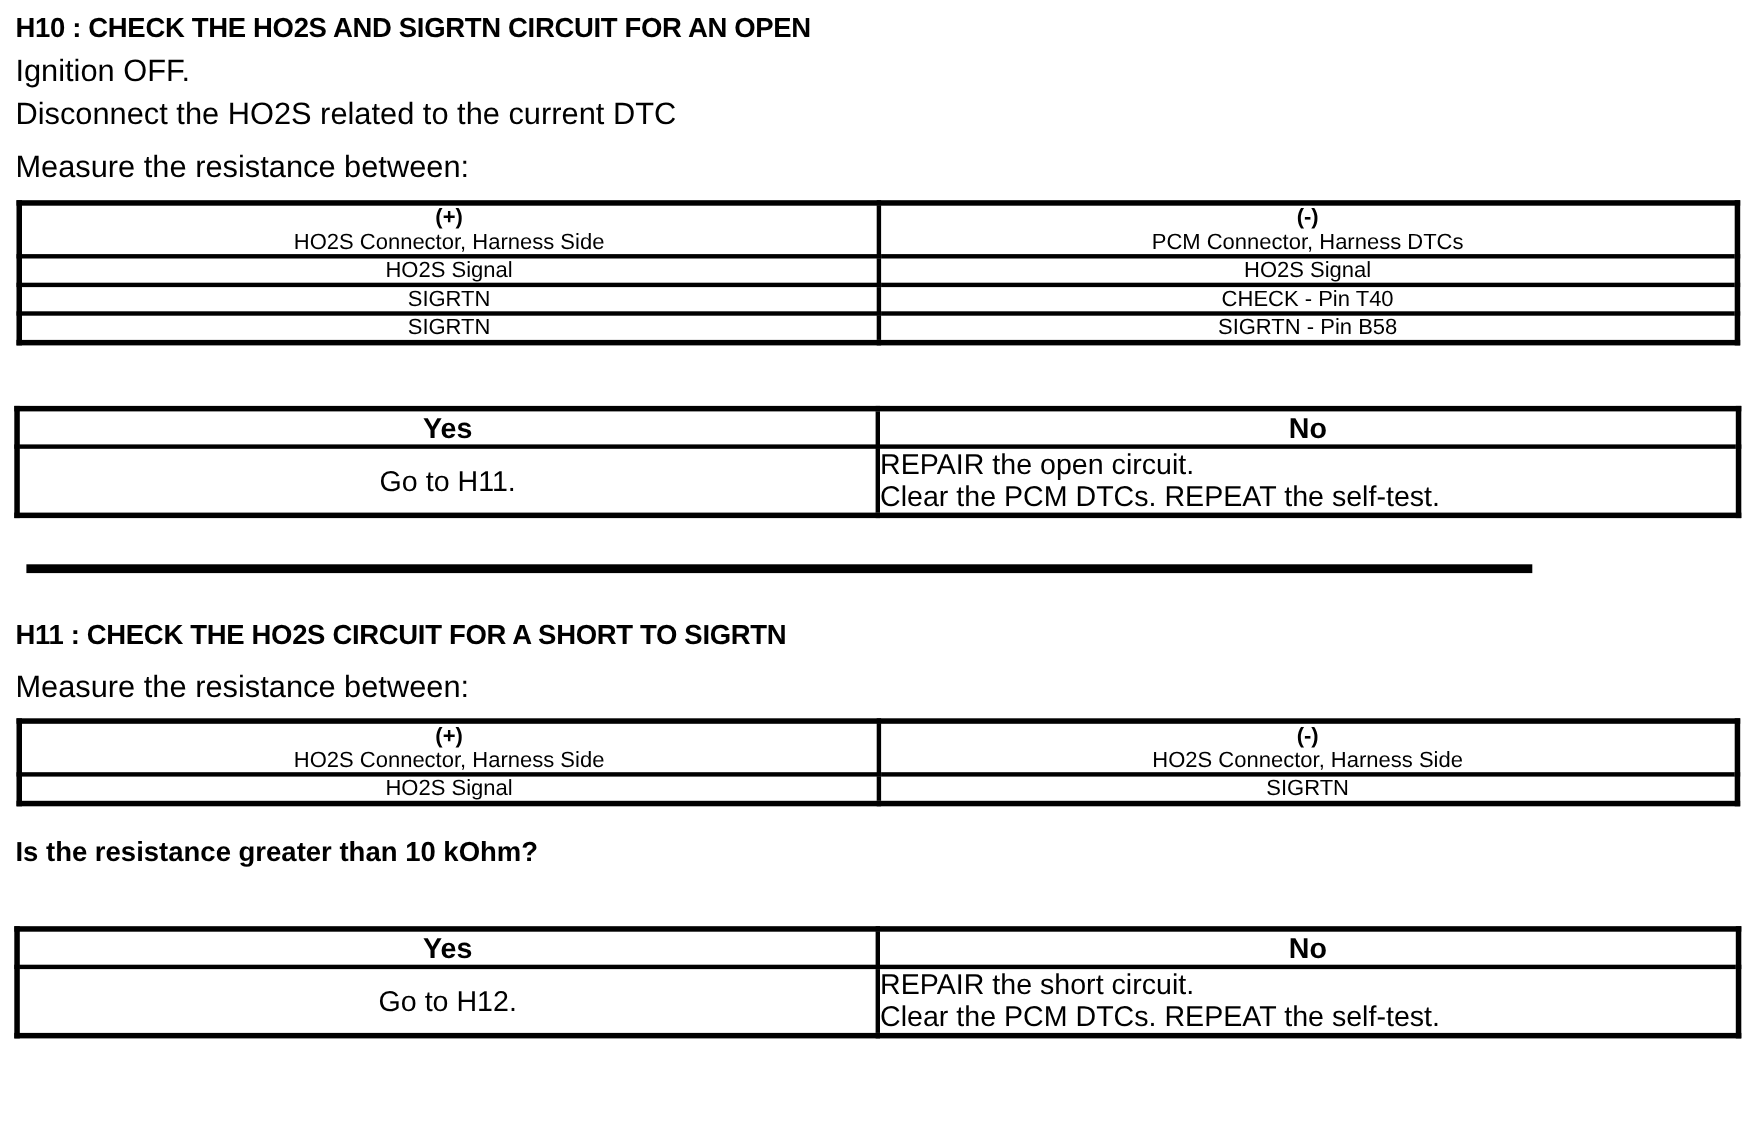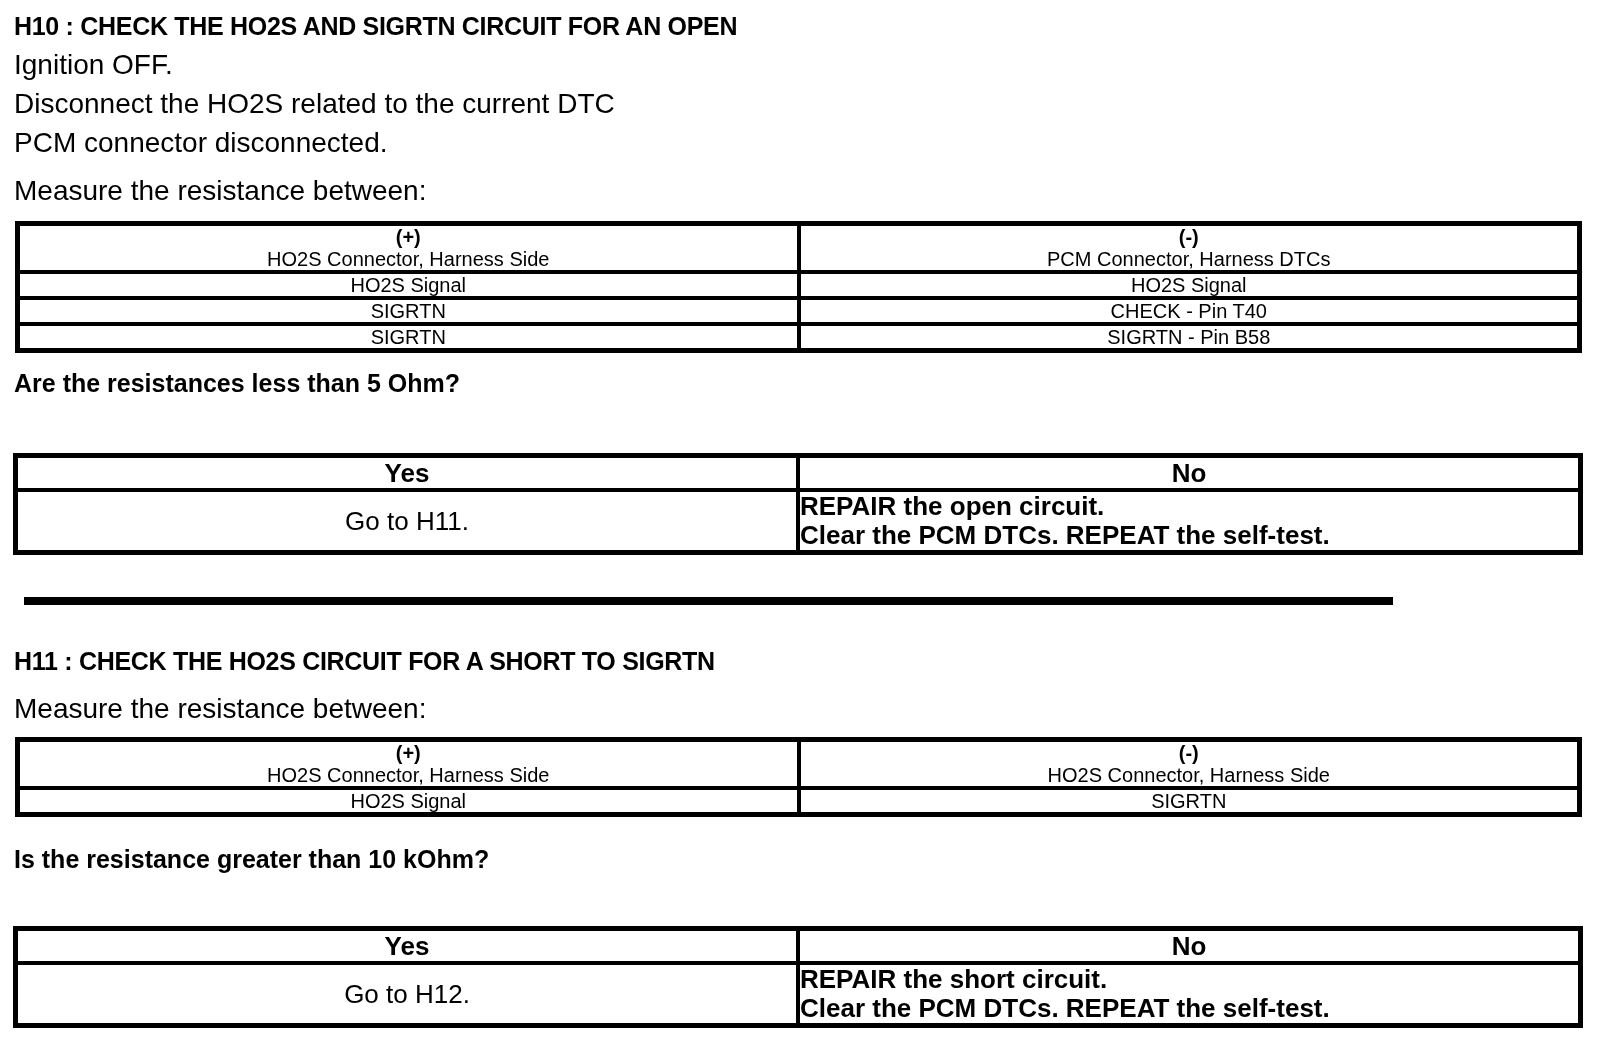--- a/index.html
+++ b/index.html
@@ -92,40 +92,38 @@
   }
   td.yes-cell {
     text-align: center;
     vertical-align: middle;
     height: 58px;
   }
   td.no-cell {
     text-align: left;
     vertical-align: top;
     padding-left: 3px;
-    font-weight: bold;
   }
 
   .divider {
     height: 8px;
     background: #000000;
     margin: 42px 7px 0 24px;
   }
 </style>
 </head>
 <body>
 
 <div class="doc">
 
   <div>
     <div class="section-title title-h10">H10 : CHECK THE HO2S AND SIGRTN CIRCUIT FOR AN OPEN</div>
 
     <div class="step first-step">Ignition OFF.</div>
     <div class="step">Disconnect the HO2S related to the current DTC</div>
-    <div class="step">PCM connector disconnected.</div>
 
     <div class="measure-intro">Measure the resistance between:</div>
 
     <table class="meas">
       <thead>
         <tr>
           <th>
             <div class="polarity-sign">(+)</div>
             <div>HO2S Connector, Harness Side</div>
           </th>
@@ -144,21 +142,20 @@
           <td>SIGRTN</td>
           <td>CHECK - Pin T40</td>
         </tr>
         <tr>
           <td>SIGRTN</td>
           <td>SIGRTN - Pin B58</td>
         </tr>
       </tbody>
     </table>
 
-    <div class="question">Are the resistances less than 5 Ohm?</div>
 
     <table class="dec">
       <thead>
         <tr>
           <th>Yes</th>
           <th>No</th>
         </tr>
       </thead>
       <tbody>
         <tr>

